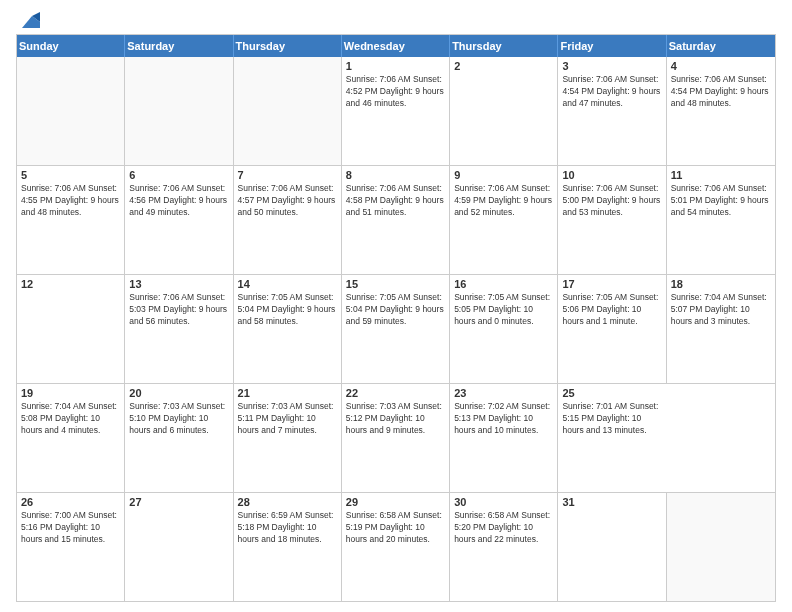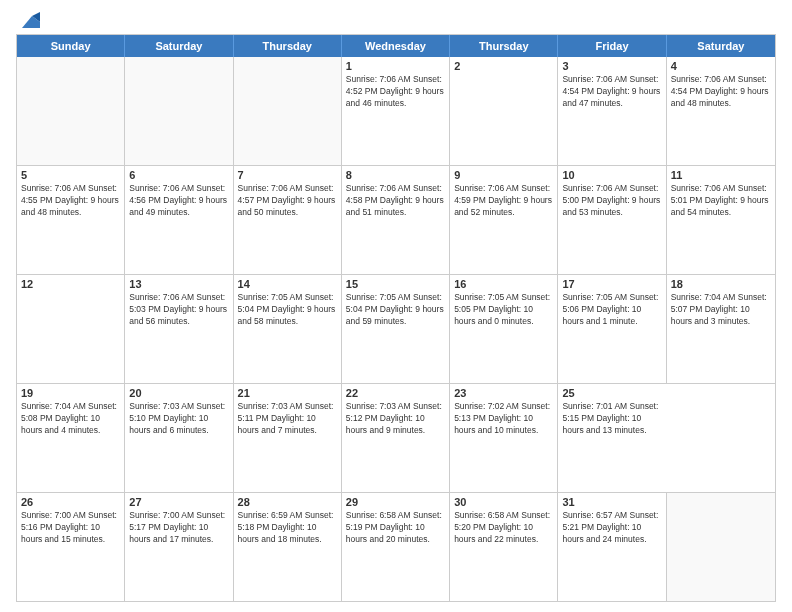--- a/index.html
+++ b/index.html
@@ -69,21 +69,21 @@
     }
     .cal-header-row {
       display: grid;
       grid-template-columns: repeat(7, 1fr);
       background: #3a7abf;
     }
     .cal-header-cell {
       color: #fff;
       font-size: 11px;
       font-weight: bold;
-      text-align: center;
+      text-align: left;
       padding: 5px 2px;
       border-right: 1px solid #5a9adf;
     }
     .cal-header-cell:last-child { border-right: none; }
     .cal-body {
       display: flex;
       flex-direction: column;
       flex: 1;
     }
     .cal-week {
@@ -300,23 +300,20 @@
         </div>
         <div class="cal-week">
           <div class="cal-cell">
             <span class="day-num">26</span>
             <div class="day-info">Sunrise: 7:00 AM
 Sunset: 5:16 PM
 Daylight: 10 hours and 15 minutes.</div>
           </div>
           <div class="cal-cell">
             <span class="day-num">27</span>
-            <div class="day-info">Sunrise: 7:00 AM
-Sunset: 5:17 PM
-Daylight: 10 hours and 17 minutes.</div>
           </div>
           <div class="cal-cell">
             <span class="day-num">28</span>
             <div class="day-info">Sunrise: 6:59 AM
 Sunset: 5:18 PM
 Daylight: 10 hours and 18 minutes.</div>
           </div>
           <div class="cal-cell">
             <span class="day-num">29</span>
             <div class="day-info">Sunrise: 6:58 AM
@@ -324,21 +321,18 @@
 Daylight: 10 hours and 20 minutes.</div>
           </div>
           <div class="cal-cell">
             <span class="day-num">30</span>
             <div class="day-info">Sunrise: 6:58 AM
 Sunset: 5:20 PM
 Daylight: 10 hours and 22 minutes.</div>
           </div>
           <div class="cal-cell">
             <span class="day-num">31</span>
-            <div class="day-info">Sunrise: 6:57 AM
-Sunset: 5:21 PM
-Daylight: 10 hours and 24 minutes.</div>
           </div>
           <div class="cal-cell empty"></div>
         </div>
       </div>
   </div>
 </div>
 
 </body></html>

